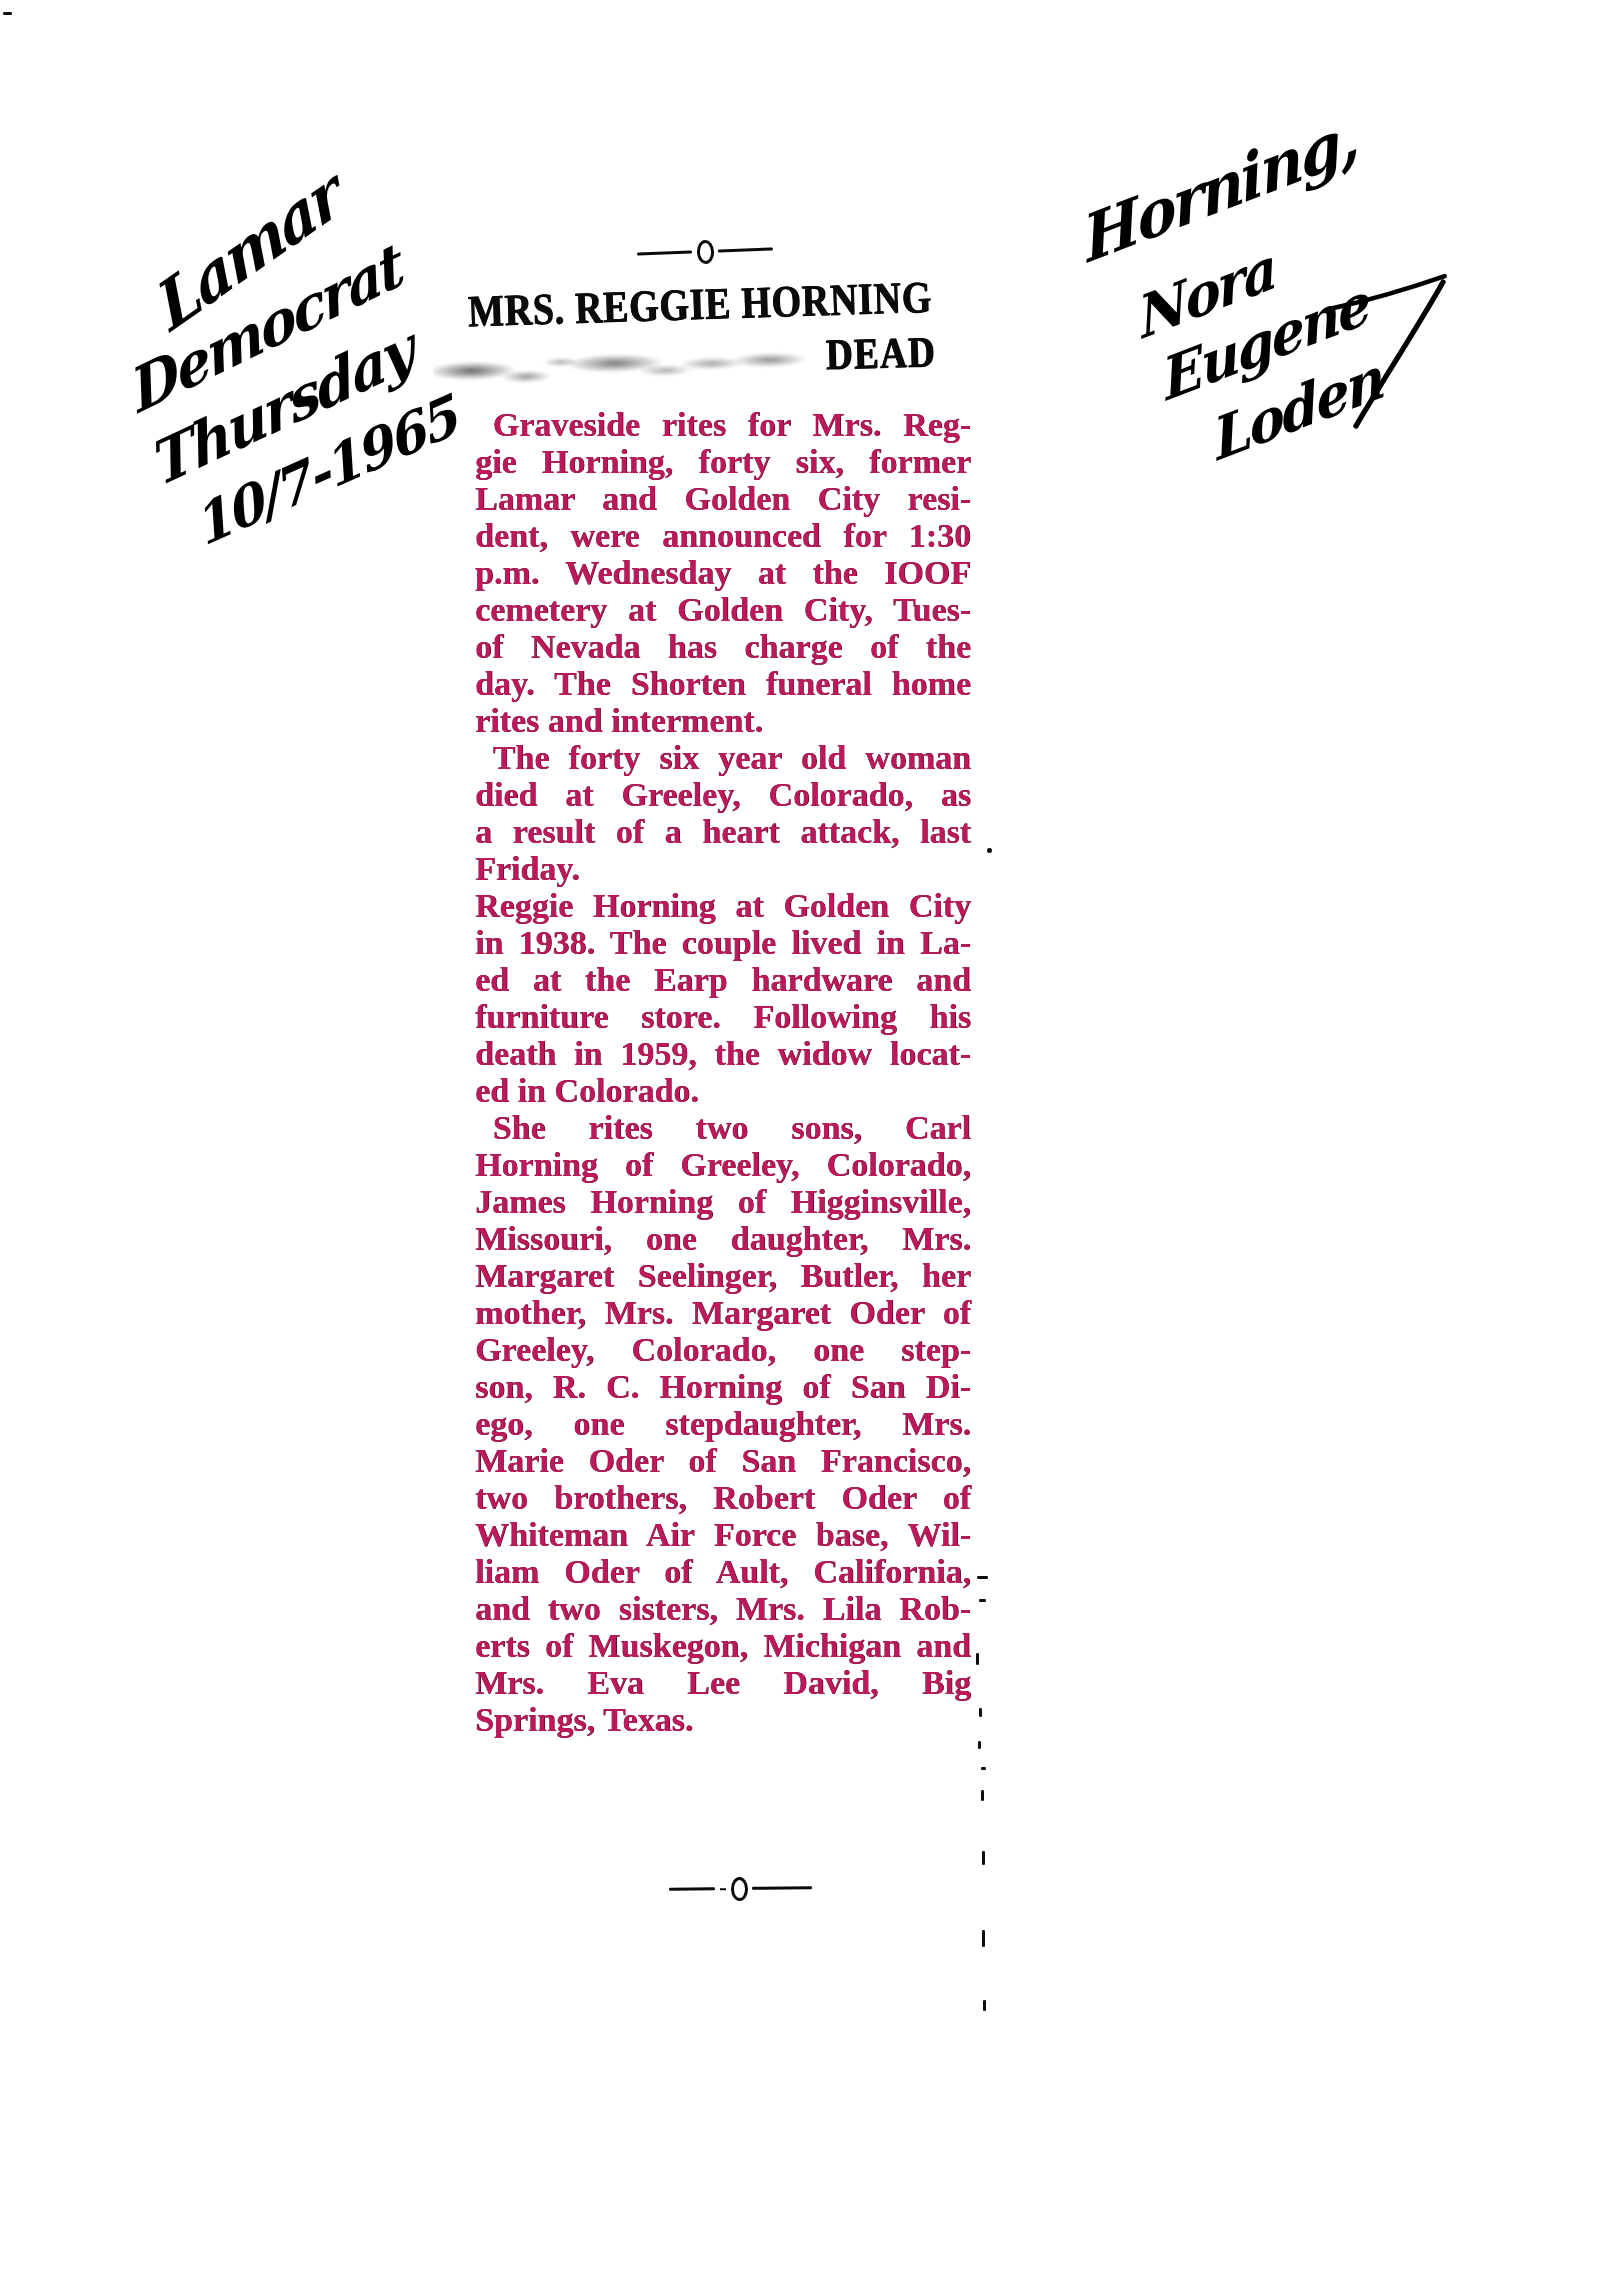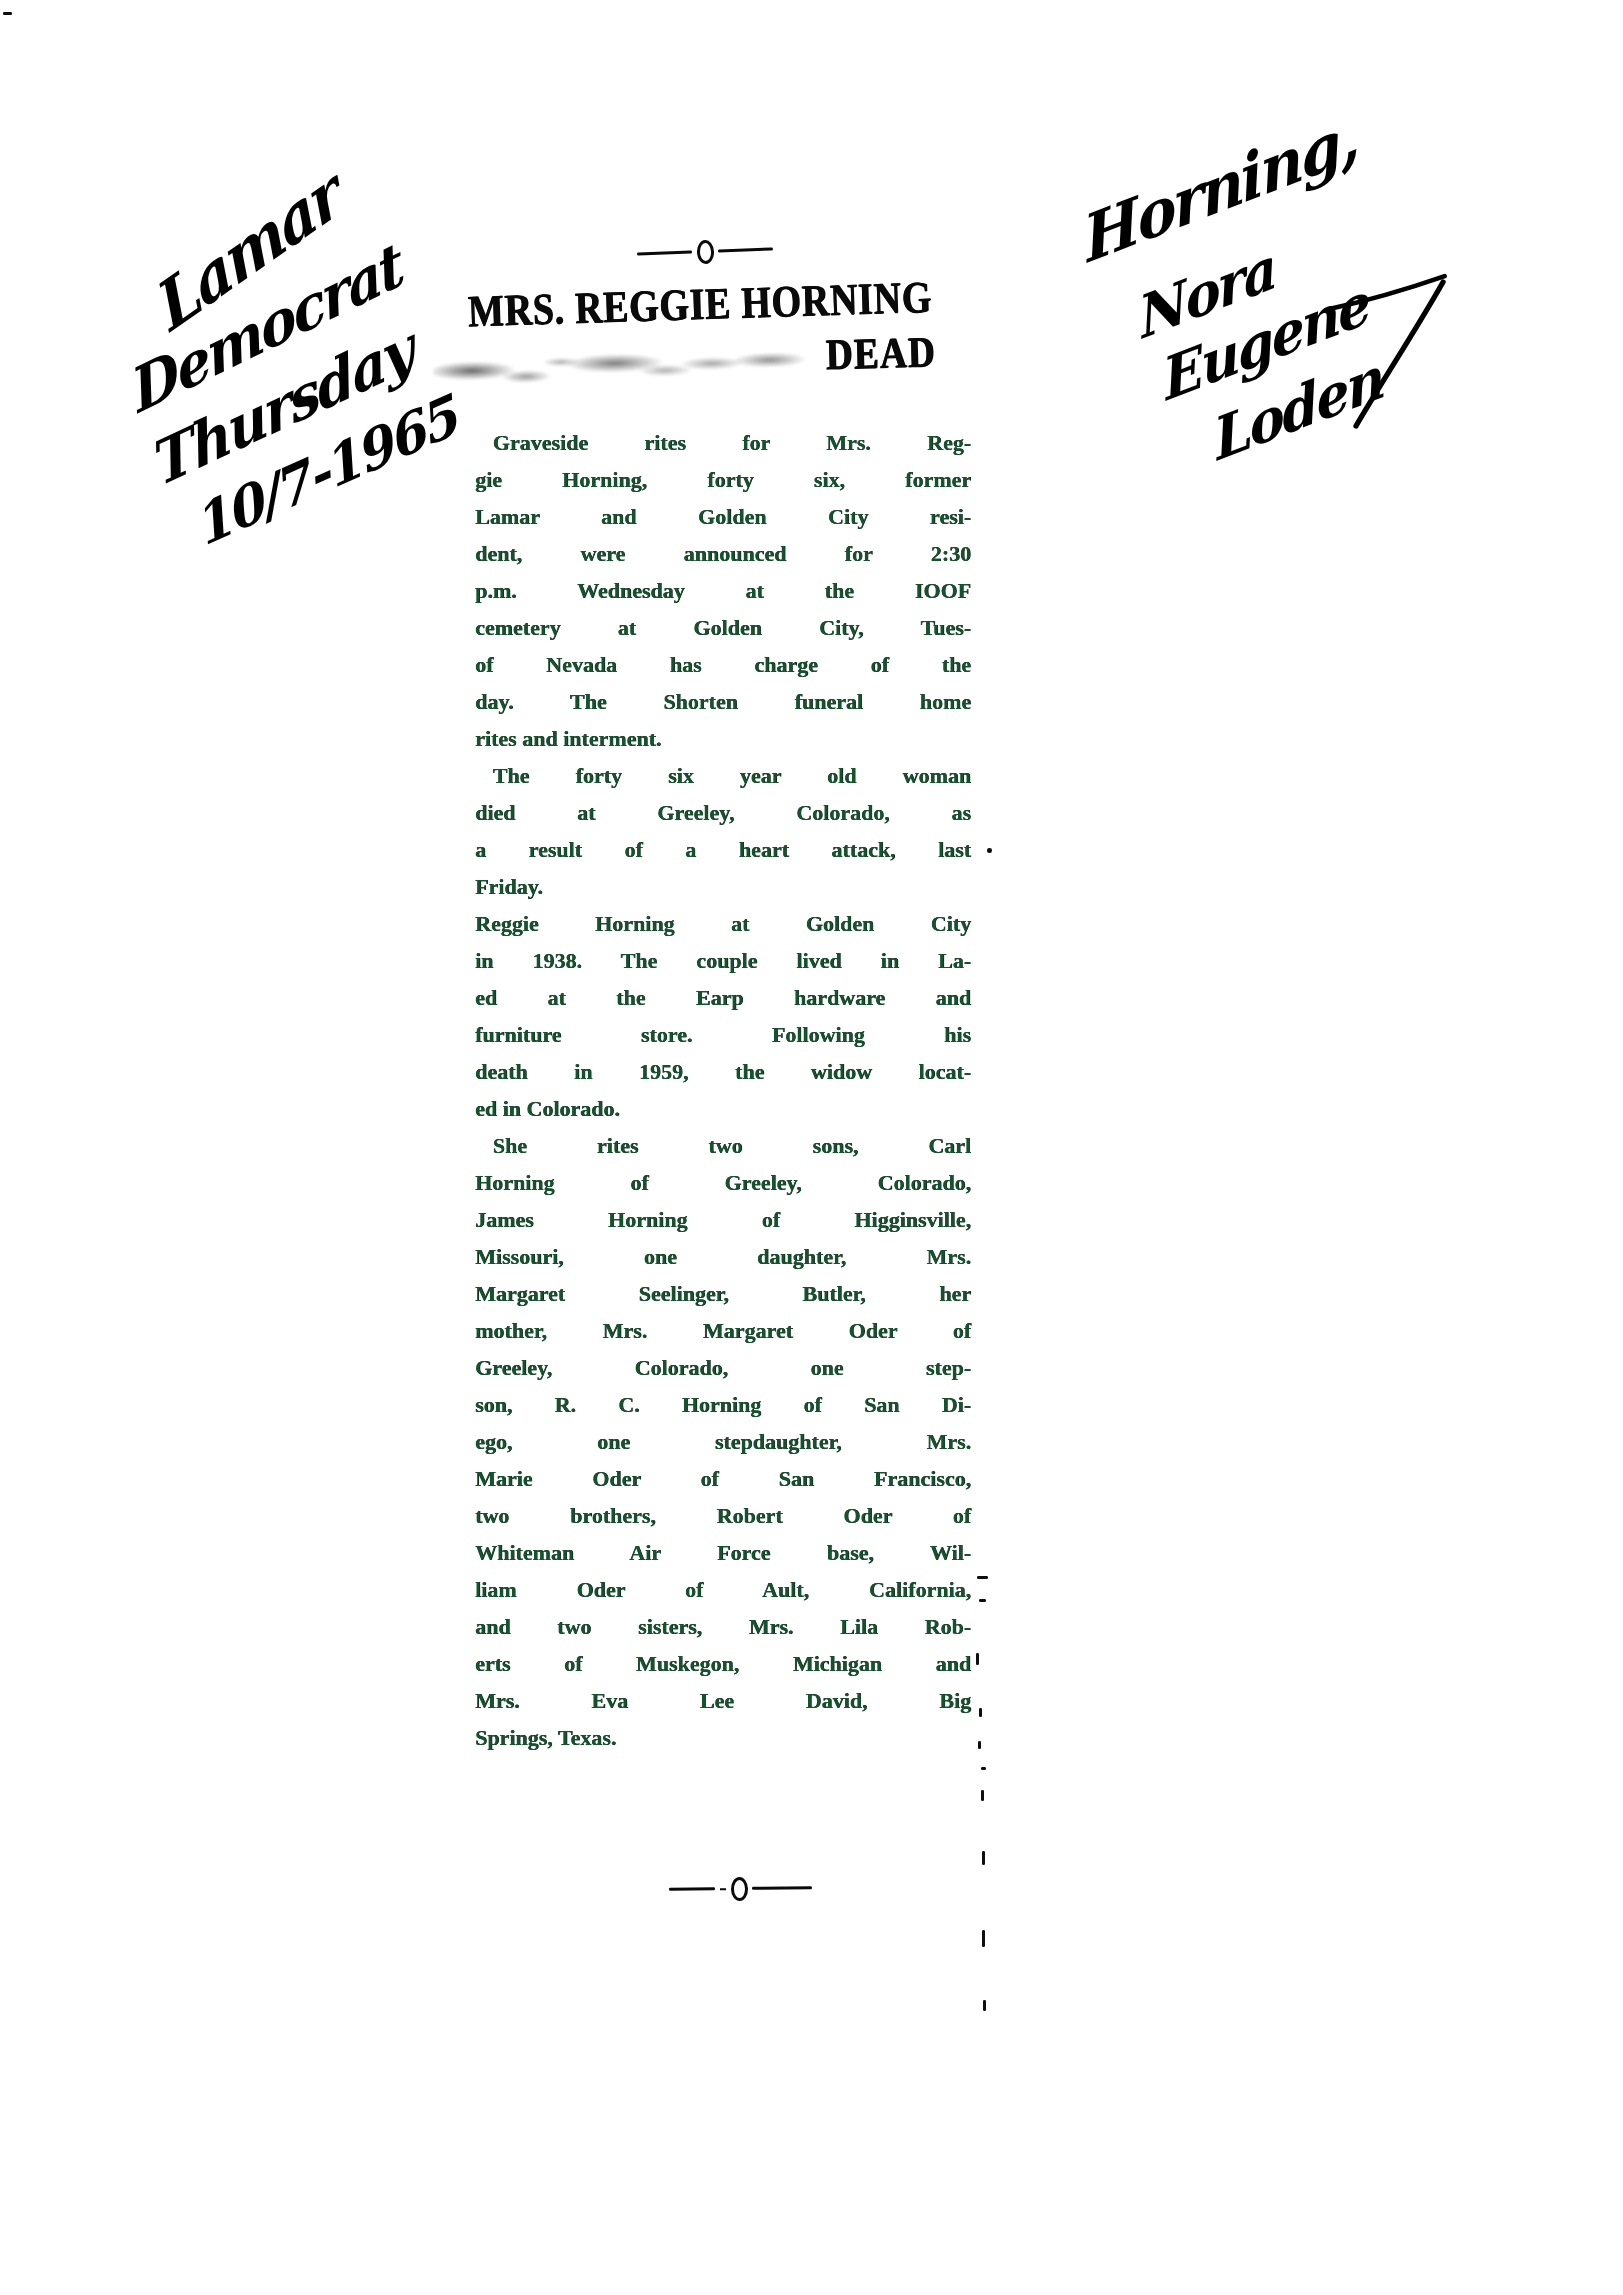--- a/index.html
+++ b/index.html
@@ -4,22 +4,22 @@
 <style>
   html,body{margin:0;padding:0;}
   body{
     width:1623px;height:2295px;position:relative;overflow:hidden;
     background:#ffffff;color:#0b0b0b;
     font-family:"Liberation Serif","DejaVu Serif",serif;
   }
 
   
   .article-col{
-    position:absolute;left:475px;top:424px;width:496px;
-    font-size:22px;line-height:37px;font-weight:700;color:#14532d;
+    position:absolute;left:475px;top:406px;width:496px;
+    font-size:34px;line-height:37px;font-weight:700;color:#be185d;
     text-shadow:0.4px 0 0 #0d0d0d;
   }
   .article-line{width:100%;text-align:justify;text-align-last:justify;}
   .article-line.flush{text-align-last:left;}
   .article-line.indent{text-indent:17.7px;}
 
   
   .headline-1{
     position:absolute;left:467px;top:285px;
     font-size:38px;font-weight:700;letter-spacing:0.7px;color:#0a0a0a;
@@ -129,21 +129,21 @@
 
 <div class="headline-1">MRS. REGGIE HORNING</div>
 <div class="headline-2">DEAD</div>
 
 <div class="smudge"></div>
 
 <div class="article-col">
     <div class="article-line indent">Graveside rites for Mrs. Reg-</div>
     <div class="article-line">gie Horning, forty six, former</div>
     <div class="article-line">Lamar and Golden City resi-</div>
-    <div class="article-line">dent, were announced for 2:30</div>
+    <div class="article-line">dent, were announced for 1:30</div>
     <div class="article-line">p.m. Wednesday at the IOOF</div>
     <div class="article-line">cemetery at Golden City, Tues-</div>
     <div class="article-line">of Nevada has charge of the</div>
     <div class="article-line">day. The Shorten funeral home</div>
     <div class="article-line flush">rites and interment.</div>
     <div class="article-line indent">The forty six year old woman</div>
     <div class="article-line">died at Greeley, Colorado, as</div>
     <div class="article-line">a result of a heart attack, last</div>
     <div class="article-line flush">Friday.</div>
     <div class="article-line">Reggie Horning at Golden City</div>

